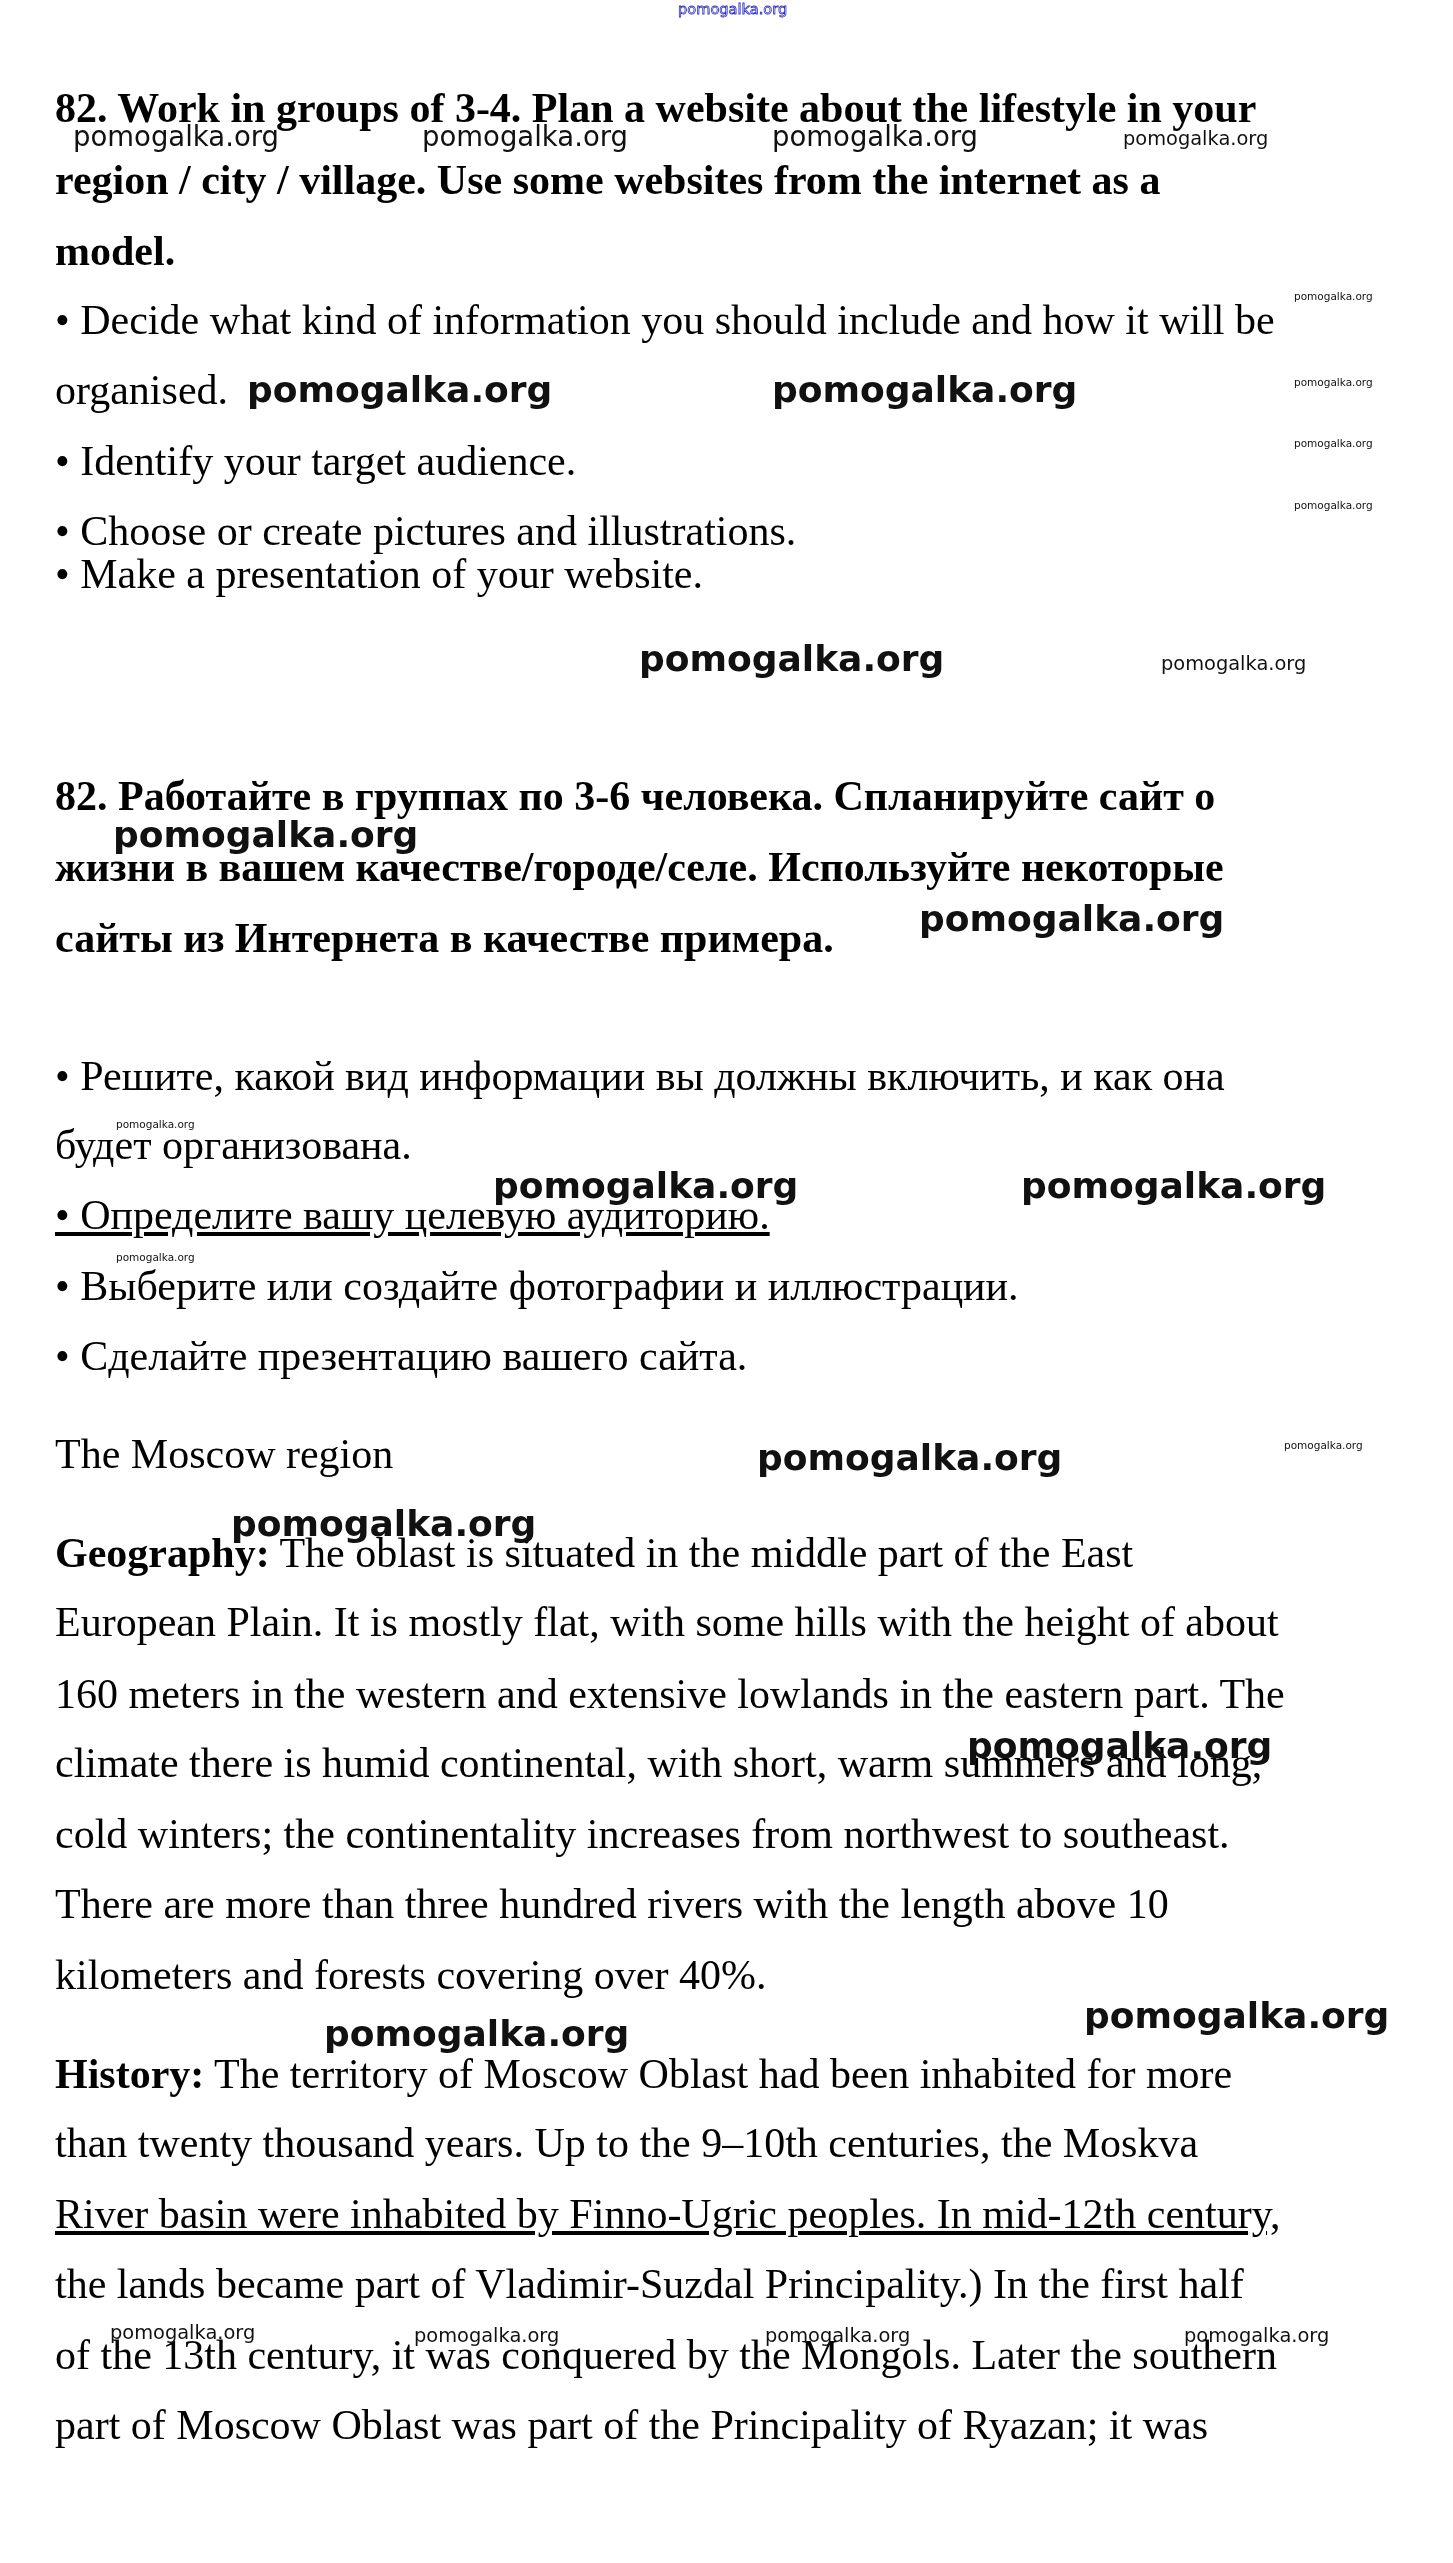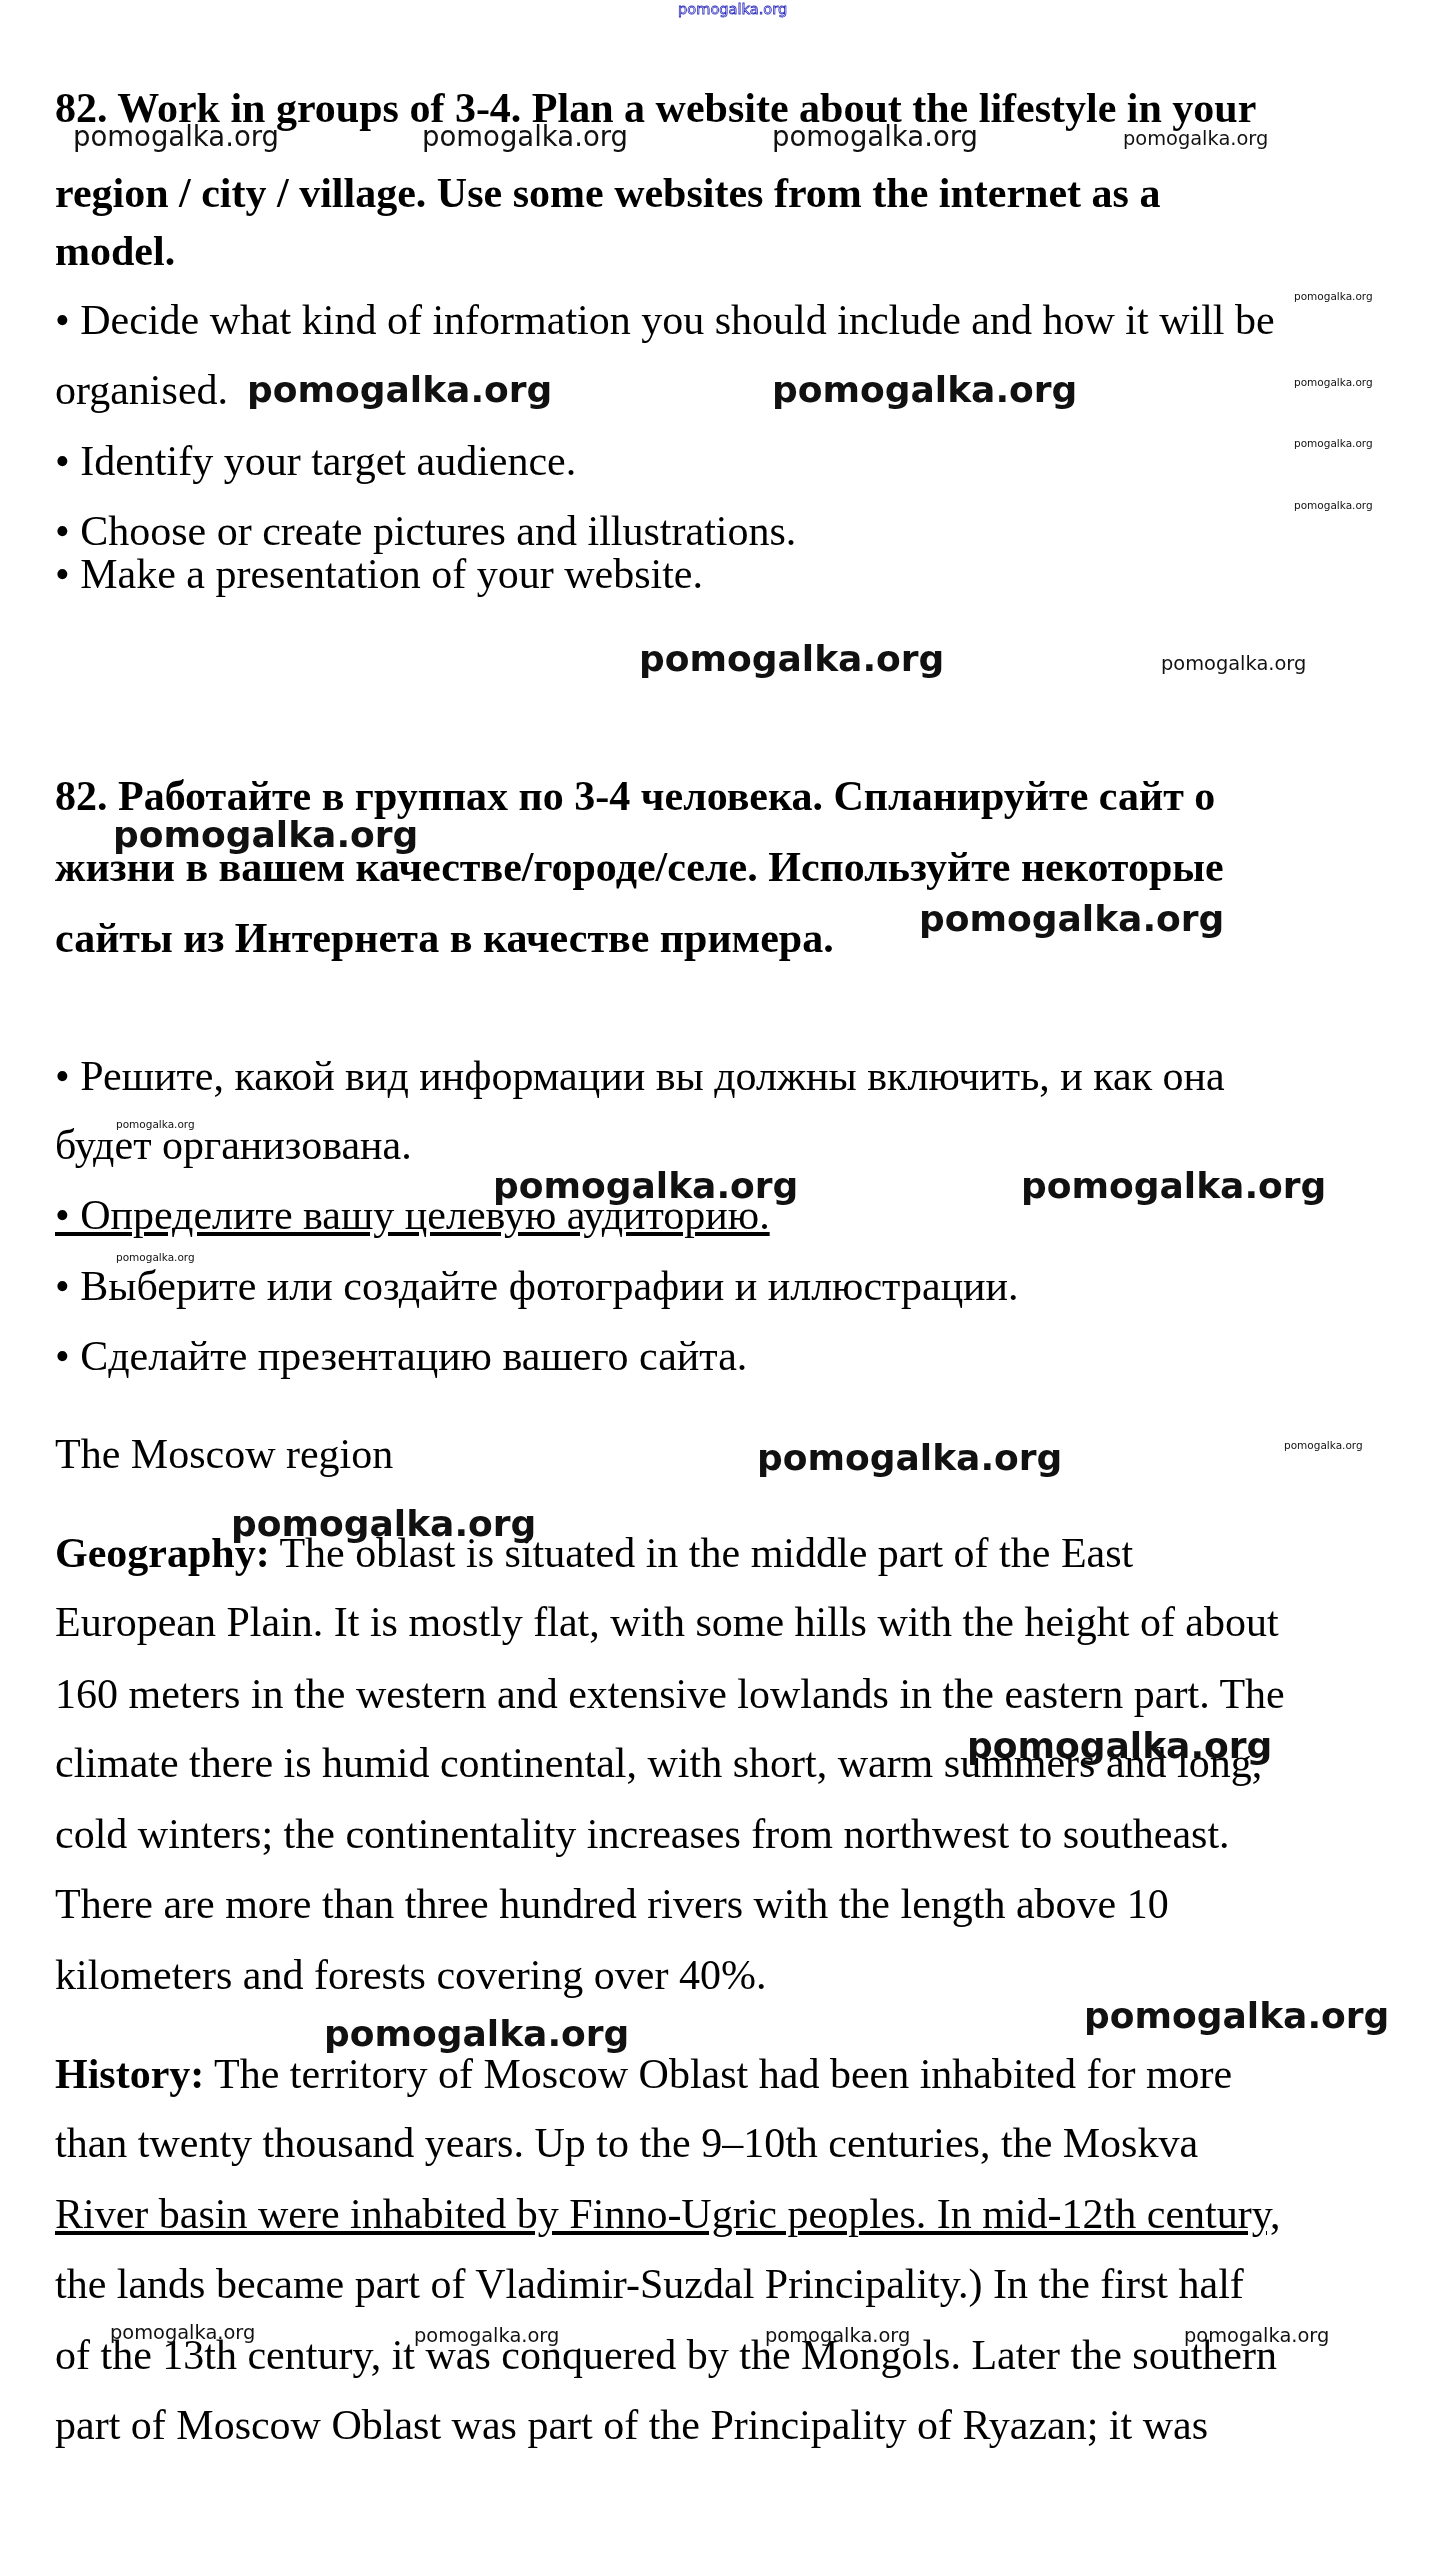--- a/index.html
+++ b/index.html
@@ -24,30 +24,30 @@
     -webkit-text-stroke: 0.8px #3030c0;
     font-family: "DejaVu Sans", sans-serif;
   }
 </style>
 </head>
 <body>
 
 <div class="wm top" style="left:678px; top:2.4px;">pomogalka.org</div>
 
 <div class="line bold" style="top:87px;">82. Work in groups of 3-4. Plan a website about the lifestyle in your</div>
-<div class="line bold" style="top:172px;">region / city / village. Use some websites from the internet as a</div>
+<div class="line bold" style="top:159px;">region / city / village. Use some websites from the internet as a</div>
 <div class="line bold" style="top:230px;">model.</div>
 
 <div class="line" style="top:299px;">• Decide what kind of information you should include and how it will be</div>
 <div class="line" style="top:369px;">organised.</div>
 <div class="line" style="top:440px;">• Identify your target audience.</div>
 <div class="line" style="top:510px;">• Choose or create pictures and illustrations.</div>
 <div class="line" style="top:553px;">• Make a presentation of your website.</div>
 
-<div class="line bold" style="top:775px;">82. Работайте в группах по 3-4 человека. Спланируйте сайт о</div>
+<div class="line bold" style="top:775px;">82. Работайте в группах по 3-6 человека. Спланируйте сайт о</div>
 <div class="line bold" style="top:846px;">жизни в вашем качестве/городе/селе. Используйте некоторые</div>
 <div class="line bold" style="top:917px;">сайты из Интернета в качестве примера.</div>
 
 <div class="line" style="top:1055px;">• Решите, какой вид информации вы должны включить, и как она</div>
 <div class="line" style="top:1124px;">будет организована.</div>
 <div class="line" style="top:1194px;text-decoration:underline;">• Определите вашу целевую аудиторию.</div>
 <div class="line" style="top:1265px;">• Выберите или создайте фотографии и иллюстрации.</div>
 <div class="line" style="top:1335px;">• Сделайте презентацию вашего сайта.</div>
 
 <div class="line" style="top:1433px;">The Moscow region</div>

